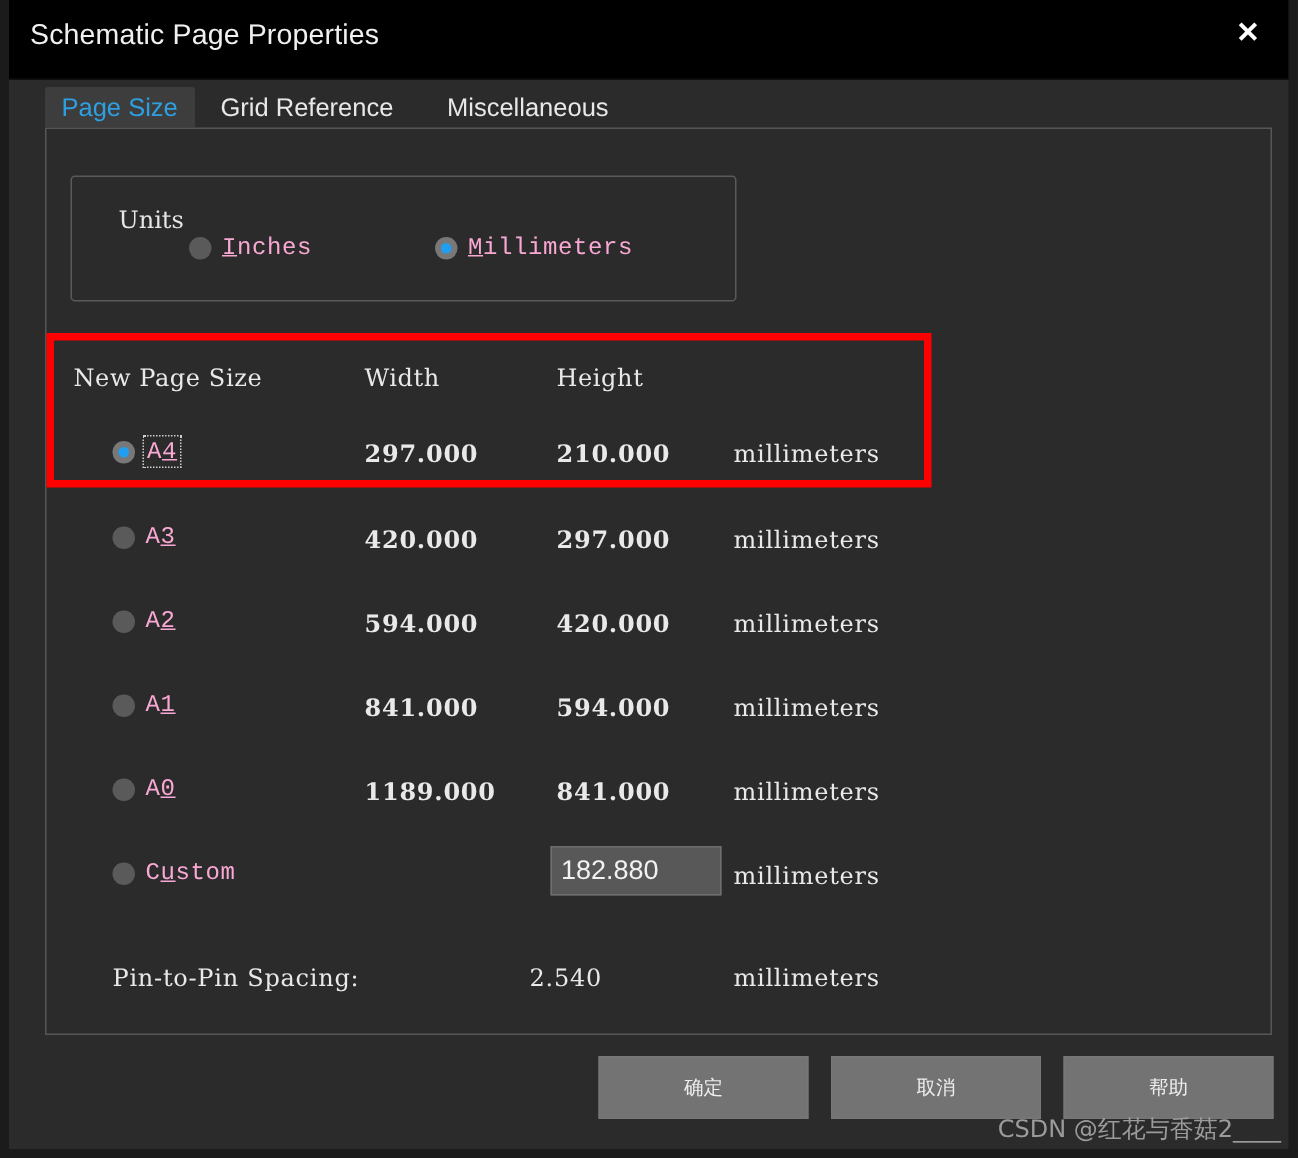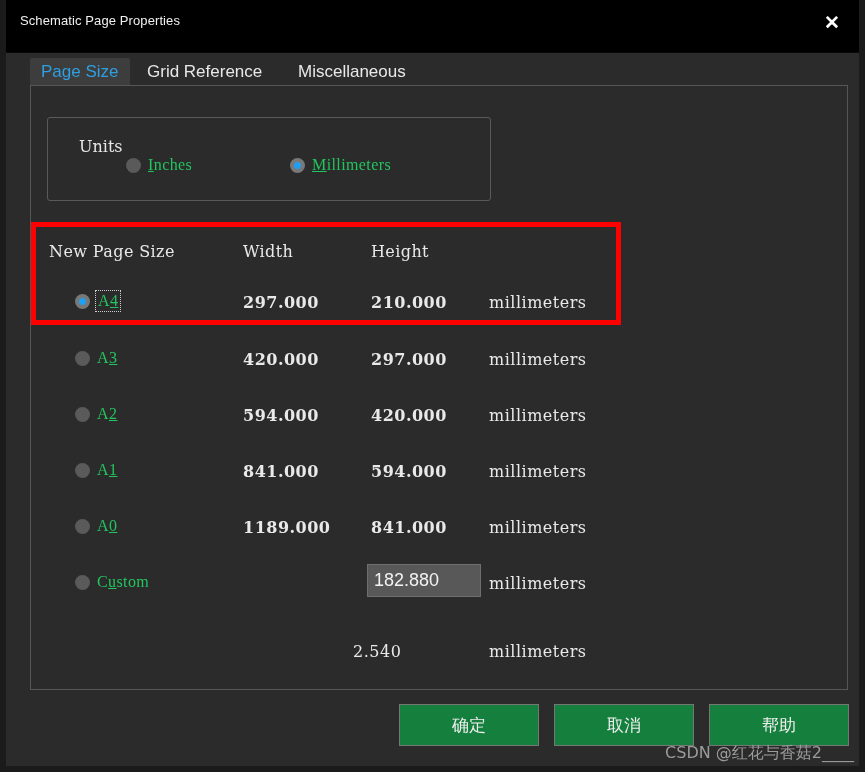--- a/index.html
+++ b/index.html
@@ -33,21 +33,21 @@
     left: 0; top: 0;
     width: 853px;
     height: 52px;
     background: #000000;
     border-bottom: 1px solid #0a0a0a;
   }
   #title-text {
     position: absolute;
     left: 14px;
     top: 13px;
-    font-size: 13px;
+    font-size: 19px;
     color: #f0f0f0;
     letter-spacing: .1px;
     white-space: nowrap;
   }
   #close-btn {
     position: absolute;
     right: 10px;
     top: 5px;
     width: 34px;
     height: 34px;
@@ -144,23 +144,23 @@
   .radio.checked::after {
     content: "";
     position: absolute;
     left: 4px; top: 4px;
     width: 7px; height: 7px;
     border-radius: 50%;
     background: #1e9ff2;
   }
   .radio-label {
     margin-left: 7px;
-    font-family: Liberation Serif, serif;
-    font-size: 16px;
-    color: #22c55e;
+    font-family: Liberation Mono, monospace;
+    font-size: 16px;
+    color: #f9a8d4;
     white-space: nowrap;
     letter-spacing: .4px;
   }
   .mnem { text-decoration: underline; }
 
   .focus-ring {
     outline: 1px dotted #cfcfcf;
     outline-offset: 1px;
     padding: 0 1px;
   }
@@ -225,25 +225,25 @@
     top: 690px;
     width: 853px;
     height: 76px;
   }
   .btn {
     position: absolute;
     top: 14px;
     width: 140px;
     height: 42px;
     box-sizing: border-box;
-    background: #15803d;
+    background: #737373;
     border: 1px solid #767676;
     color: #eeeeee;
     font-family: "DejaVu Sans", "Liberation Sans", sans-serif;
-    font-size: 17px;
+    font-size: 13px;
     display: flex;
     align-items: center;
     justify-content: center;
     cursor: pointer;
   }
 
   #watermark {
     position: absolute;
     right: 5px;
     bottom: 2px;
@@ -329,20 +329,21 @@
     <div class="ps-value col-height num" style="top:432px;">841.000</div>
     <div class="ps-value col-units" style="top:432px;">millimeters</div>
 
     <div class="radio-row" style="left:44px; top:487px;">
       <span class="radio"></span>
       <span class="radio-label"><span>C</span><span class="mnem">u</span><span>stom</span></span>
     </div>
     <div class="txtbox" style="left:336px; top:478px;">182.880</div>
     <div class="ps-value col-units" style="top:488px;">millimeters</div>
 
+    <div class="ps-value" style="left:44px;  top:556px;">Pin-to-Pin Spacing:</div>
     <div class="ps-value" style="left:322px; top:556px;">2.540</div>
     <div class="ps-value" style="left:458px; top:556px;">millimeters</div>
 
   </div>
 
   <div id="red-box"></div>
 
   <div id="footer">
     <div class="btn" style="left:393px;">确定</div>
     <div class="btn" style="left:548px;">取消</div>

